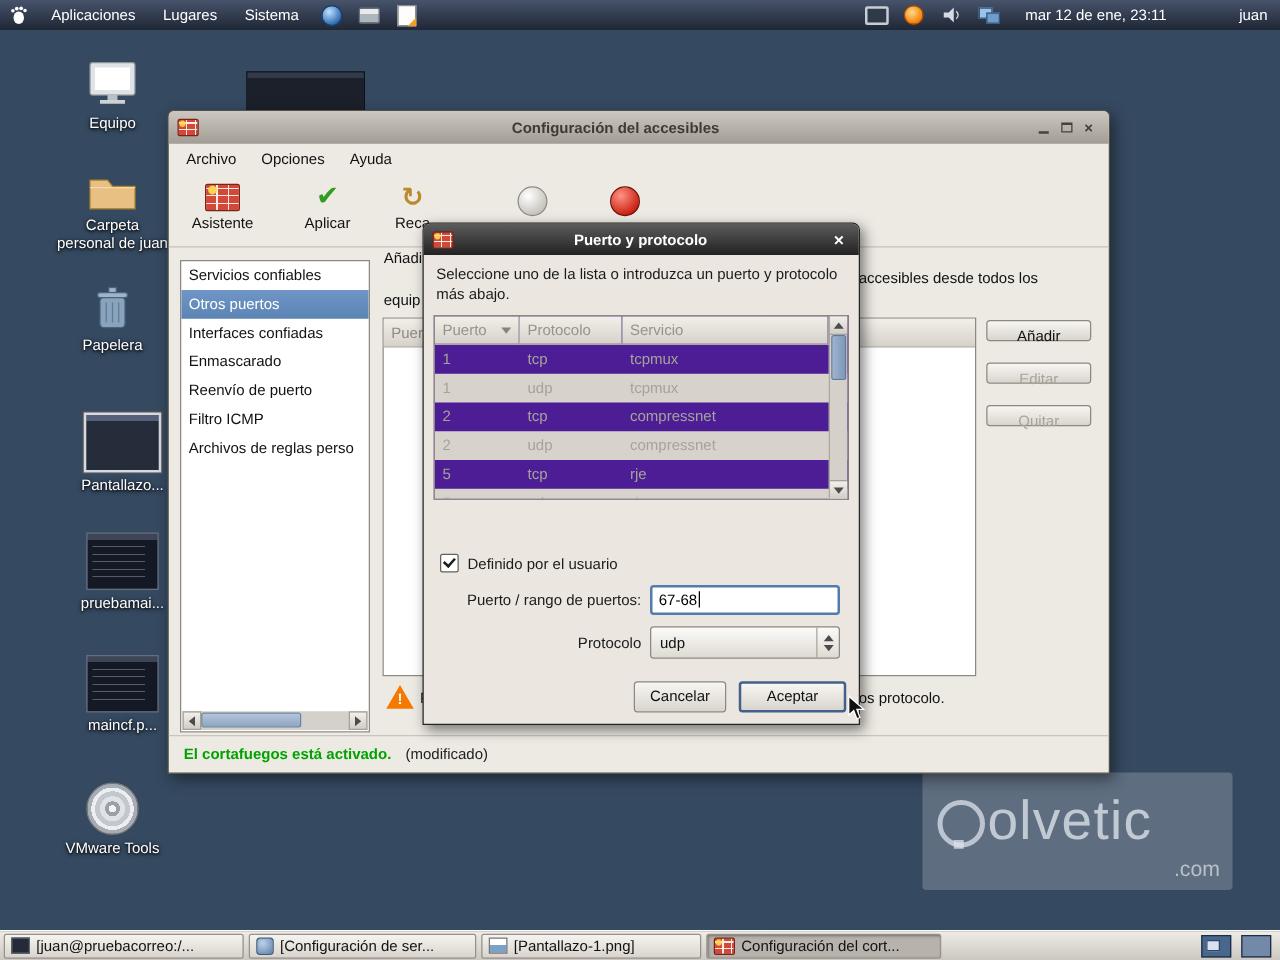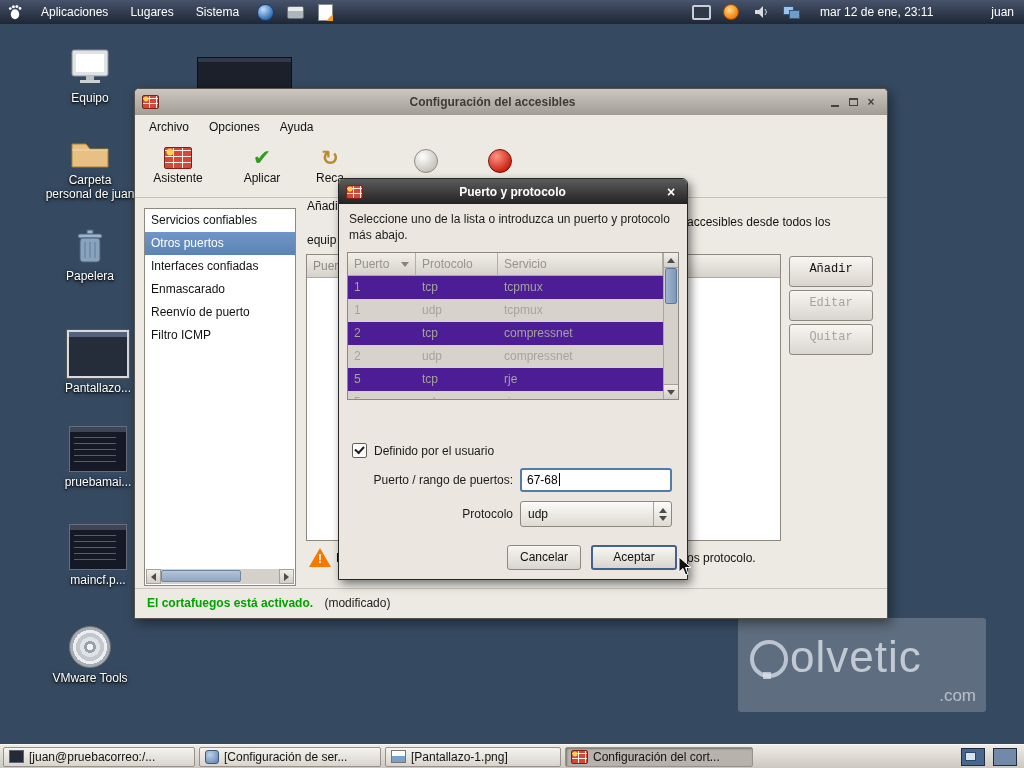--- a/index.html
+++ b/index.html
@@ -102,21 +102,21 @@
     border:1px solid #a5a199;display:flex;align-items:center;justify-content:center;}
   .hs-track{flex:1;position:relative;}
   .hs-thumb{position:absolute;left:0;top:1px;height:12px;width:68%;border-radius:2px;
     background:linear-gradient(#b4c4da,#8fa6c2);border:1px solid #6b86a6;box-sizing:border-box;}
 
   .desc{position:absolute;color:#121212;white-space:nowrap;}
   .mw-table{position:absolute;left:171px;top:165px;width:475px;height:287px;background:#fff;
     border:1px solid #8d8981;box-sizing:border-box;}
   .mw-th{height:22px;line-height:22px;background:linear-gradient(#f2efe9,#d6d2cb);
     border-bottom:1px solid #aeaaa2;padding-left:6px;color:#8f8b83;}
-  .act-btn{position:absolute;left:654px;width:84px;height:31px;line-height:24px;font-family:Liberation Mono, monospace;}
+  .act-btn{position:absolute;left:654px;width:84px;height:17px;line-height:24px;}
   .disabled{color:#a8a49c !important;}
   .warn{position:absolute;left:174px;top:459px;width:22px;height:20px;}
   .warn-tri{position:absolute;width:0;height:0;border-left:11px solid transparent;border-right:11px solid transparent;border-bottom:19px solid #f57900;}
   .warn-bang{position:absolute;left:9px;top:4px;color:#fff;font-weight:bold;}
   .statusbar{position:absolute;left:0;right:0;bottom:0;height:29px;line-height:29px;
     border-top:1px solid #c9c5be;padding-left:12px;}
   .st-green{color:#00a300;font-weight:bold;}
   .st-mod{color:#222;margin-left:8px;}
 
   
@@ -333,20 +333,21 @@
       <div class="led led-red"></div>
     </div>
 
     <div class="sidebar">
       <div class="sb-item">Servicios confiables</div>
       <div class="sb-item sel">Otros puertos</div>
       <div class="sb-item">Interfaces confiadas</div>
       <div class="sb-item">Enmascarado</div>
       <div class="sb-item">Reenvío de puerto</div>
       <div class="sb-item">Filtro ICMP</div>
+      <div class="sb-item">Archivos de reglas perso</div>
       <div class="sb-hscroll">
         <span class="hs-btn">
             <span class="tri-left"></span>
           </span>
         <span class="hs-track">
             <span class="hs-thumb"></span>
           </span>
         <span class="hs-btn">
             <span class="tri-right"></span>
           </span>

